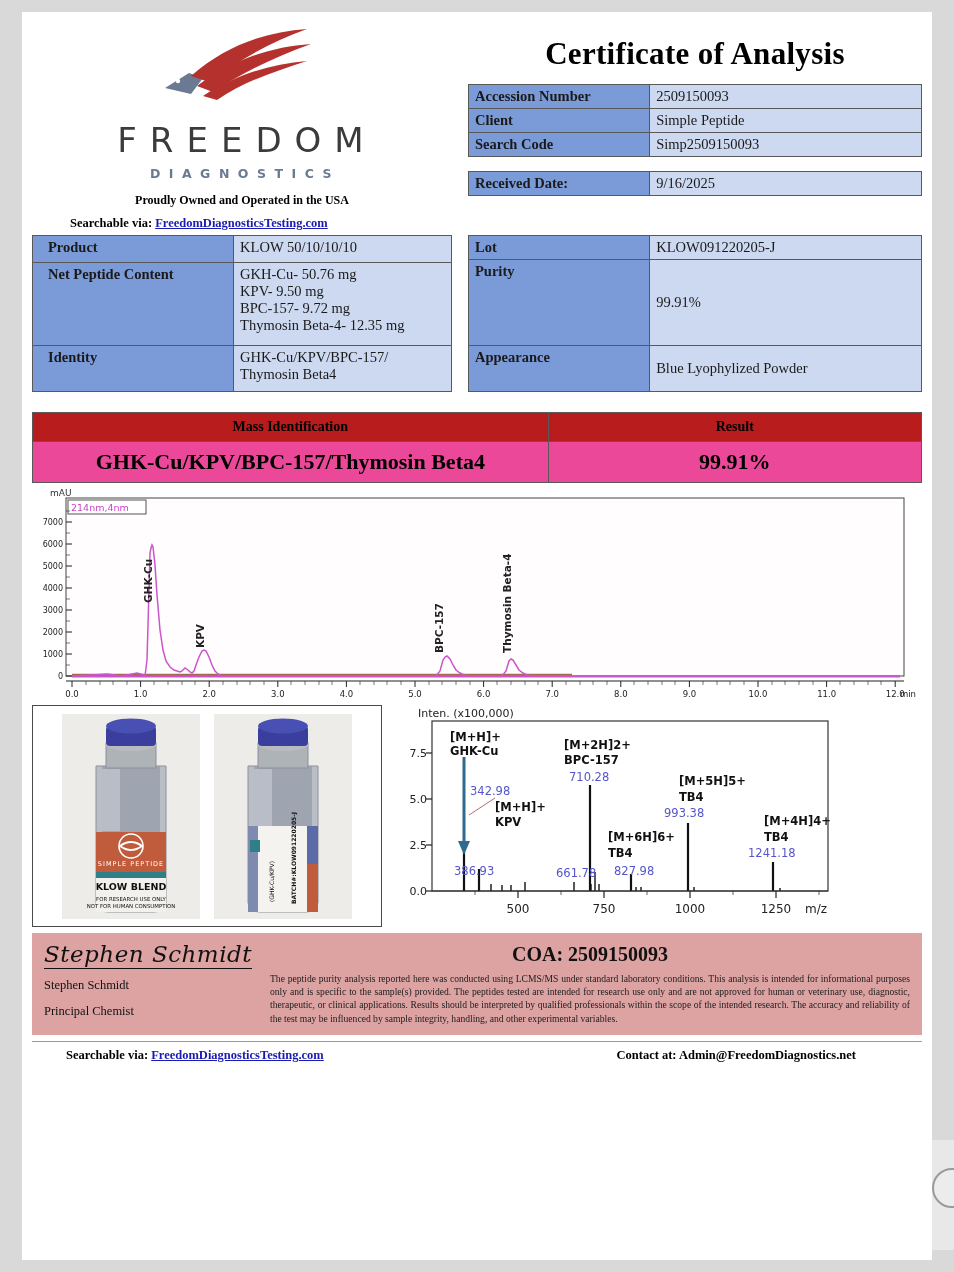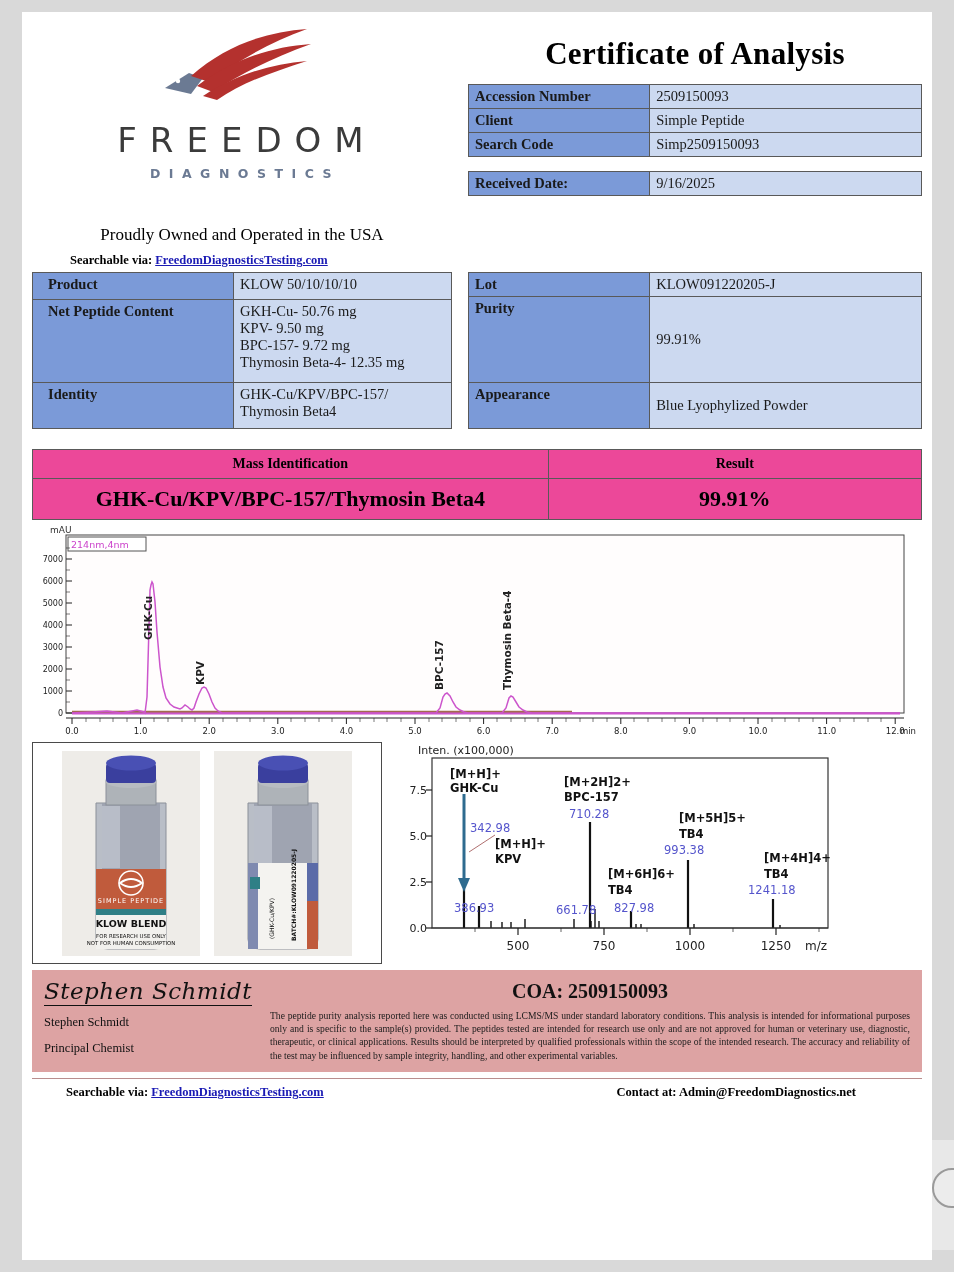--- a/index.html
+++ b/index.html
@@ -34,21 +34,21 @@
   .logo-word{
     font-family:"DejaVu Sans", sans-serif;
     font-size:34px; letter-spacing:13px; color:#3b3b3b; font-weight:400;
     margin-top:2px; margin-left:10px;
   }
   .logo-sub{
     font-family:"DejaVu Sans", sans-serif;
     font-size:12.5px; letter-spacing:8.5px; color:#6b7a93; font-weight:700;
     margin-top:6px; margin-left:6px;
   }
-  .usa-line{ font-size:17px; font-weight:400; margin-top:44px; color:#000; }
+  .usa-line{ font-size:12px; font-weight:700; margin-top:12px; color:#000; }
   .search-line{ font-size:12.5px; font-weight:700; margin-top:8px; align-self:flex-start; margin-left:38px;}
   .search-line a{ color:#1a1ab4; text-decoration:underline; }
 
   .title-col{ flex:1; padding-left:16px; }
   .coa-title{
     text-align:center; font-size:31px; font-weight:700; color:#000;
     margin:10px 0 12px 0; letter-spacing:.3px;
   }
 
   
@@ -83,21 +83,21 @@
     border:1px solid #7a5252;
     text-align:center;
     font-size:14.5px; font-weight:700; color:#1a1a1a;
     padding:18px 10px;
   }
 
   
   .mass-wrap{ margin:20px 10px 0 10px; }
   table.mass{ border-collapse:collapse; width:100%; }
   table.mass th{
-    border:1px solid #595959; background:#ec4899;
+    border:1px solid #595959; background:#b91c1c;
     font-size:14px; font-weight:700; padding:6px; text-align:center;
   }
   table.mass td{
     border:1px solid #595959; background:#ec4899;
     font-size:22px; font-weight:700; text-align:center; padding:7px 6px;
   }
   table.mass .c1{ width:58%; }
 
   
   .chrom{ position:relative; margin:2px 10px 0 10px; height:218px; }

